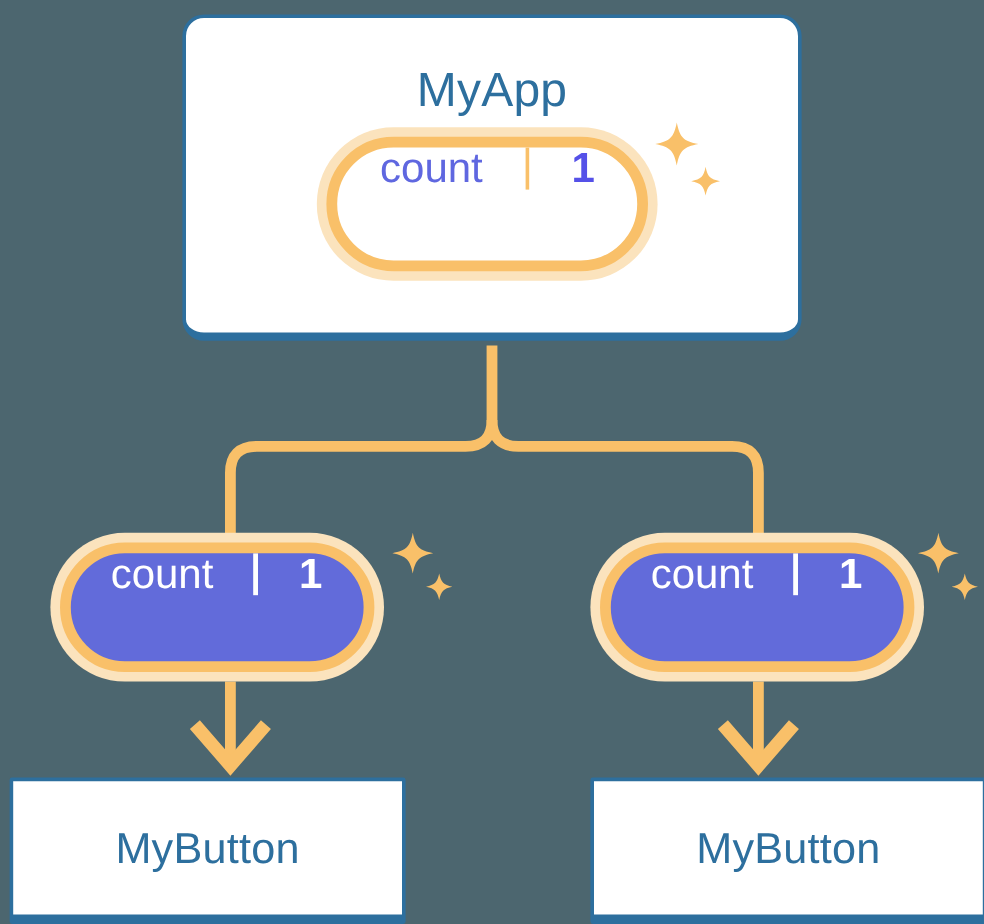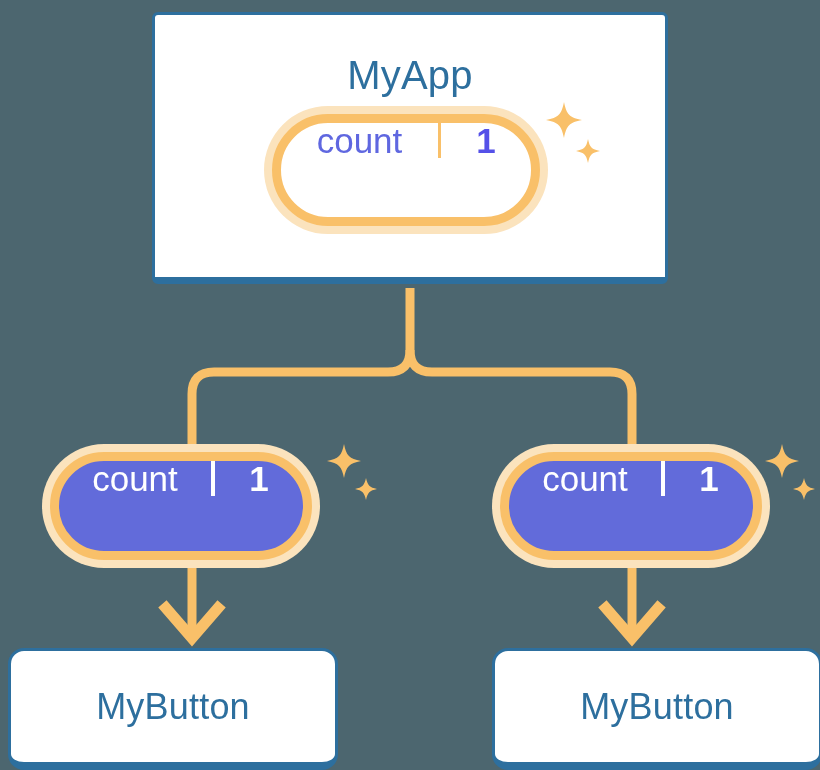--- a/index.html
+++ b/index.html
@@ -48,39 +48,39 @@
     letter-spacing: 0.2px;
     line-height: 1;
     white-space: nowrap;
   }
 
   #app-card {
     left: 152px;
     top: 12px;
     width: 516px;
     height: 272px;
-    border-radius: 6px;
+    border-radius: 18px;
     border-width: 3px;
     border-bottom-width: 7px;
     display: block;
   }
   #app-card .card-title {
     position: absolute;
     left: 0;
     right: 0;
     top: 40px;
     text-align: center;
     font-size: 40px;
   }
 
   .button-card {
     width: 330px;
     height: 122px;
     top: 648px;
-    border-radius: 16px;
+    border-radius: 2px;
     border-bottom-width: 8px;
   }
   #button-card-left  { left: 8px; }
   #button-card-right { left: 492px; }
   .button-card .card-title { font-size: 36px; }
 
   
   .pill-wrap {
     position: absolute;
   }

